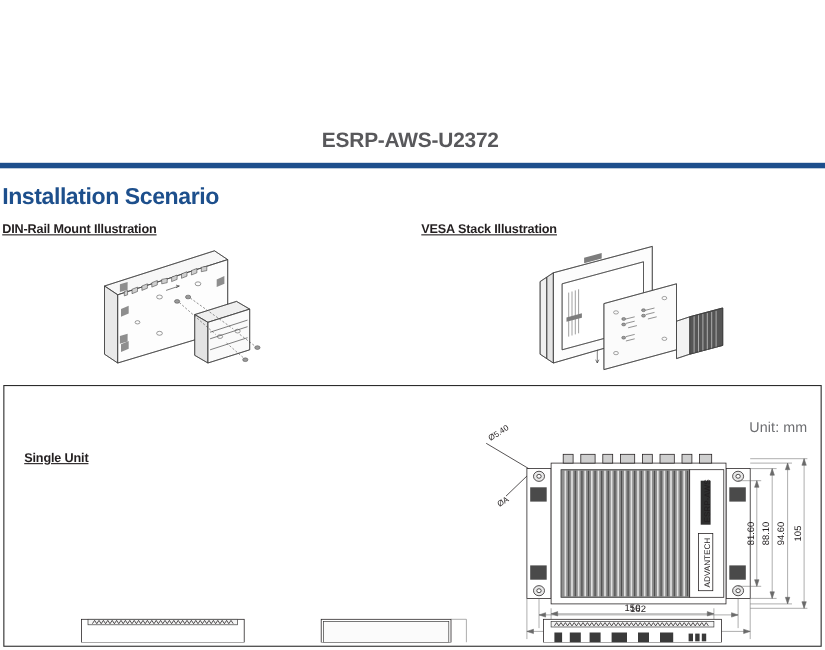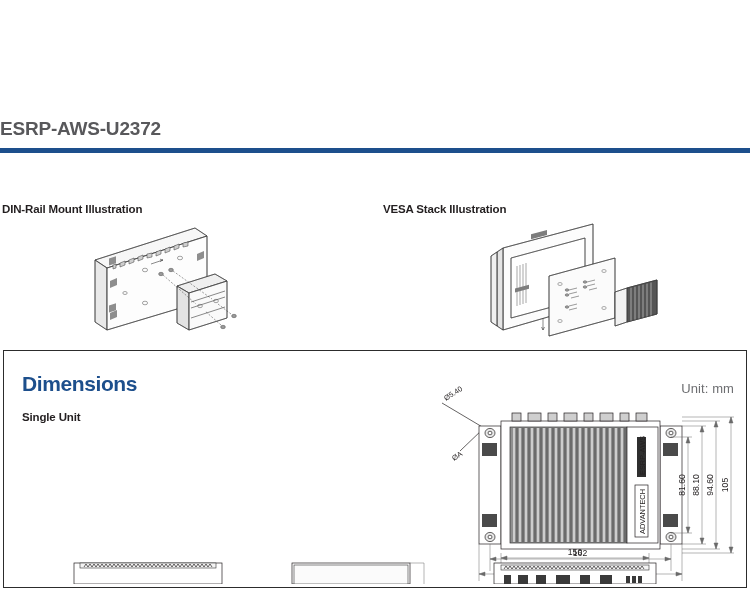--- a/index.html
+++ b/index.html
@@ -23,21 +23,21 @@
     height: 591px;
   }
 
   
   .doc-header {
     position: absolute;
     top: 118px;
     left: 0;
     width: 750px;
     height: 26px;
-    text-align: left;
+    text-align: center;
     padding-right: 4px;
     box-sizing: border-box;
   }
   .doc-header-title {
     font-size: 19px;
     font-weight: bold;
     letter-spacing: -0.2px;
     color: #58585b;
     font-family: "Liberation Sans", sans-serif;
   }
@@ -61,20 +61,21 @@
   .install-title {
     position: absolute;
     top: 167px;
     left: 2px;
   }
   .subhead {
     font-size: 11.5px;
     font-weight: bold;
     color: #231f20;
     letter-spacing: -0.15px;
+    text-decoration: underline;
   }
   .din-subhead { position: absolute; top: 203px; left: 2px; }
   .vesa-subhead { position: absolute; top: 203px; left: 383px; }
 
   .illus {
     position: absolute;
     background: transparent;
   }
   .illus-din  { top: 218px; left: 55px;  width: 215px; height: 122px; }
   .illus-vesa { top: 218px; left: 465px; width: 215px; height: 122px; }
@@ -149,20 +150,21 @@
 </head>
 <body>
 
 <div class="page">
 
   <div class="doc-header">
     <span class="doc-header-title">ESRP-AWS-U2372</span>
   </div>
   <div class="header-rule"></div>
 
+  <div class="section-title-blue install-title">Installation Scenario</div>
 
   <div class="subhead din-subhead">DIN-Rail Mount Illustration</div>
   <div class="subhead vesa-subhead">VESA Stack Illustration</div>
 
   <div class="illus illus-din">
     <svg viewBox="0 0 215 122" xmlns="http://www.w3.org/2000/svg">
       <g class="ln-art">
 
         <polygon points="40,42 140,10 152,18 52,50" fill="#f7f7f7"></polygon>
         <polygon points="40,42 52,50 52,112 40,104" fill="#e9e9e9"></polygon>
@@ -286,21 +288,20 @@
         <path d="M162,70 L162,104"></path>
 
         <path d="M78,100 L78,112" stroke-width="0.6"></path>
         <path d="M78,112 L76.5,109 M78,112 L79.5,109" stroke-width="0.6"></path>
       </g>
     </svg>
   </div>
 
   <div class="dim-box">
 
-    <div class="section-title-blue dim-title">Dimensions</div>
     <div class="subhead single-stack">Single Unit</div>
     <div class="unit-mm">Unit: mm</div>
 
     <div class="draw-main">
       <svg viewBox="0 0 320 205" xmlns="http://www.w3.org/2000/svg">
 
         <g class="ln">
           <path d="M18,22 L60,47"></path>
           <path d="M60,47 L36,70"></path>
         </g>

